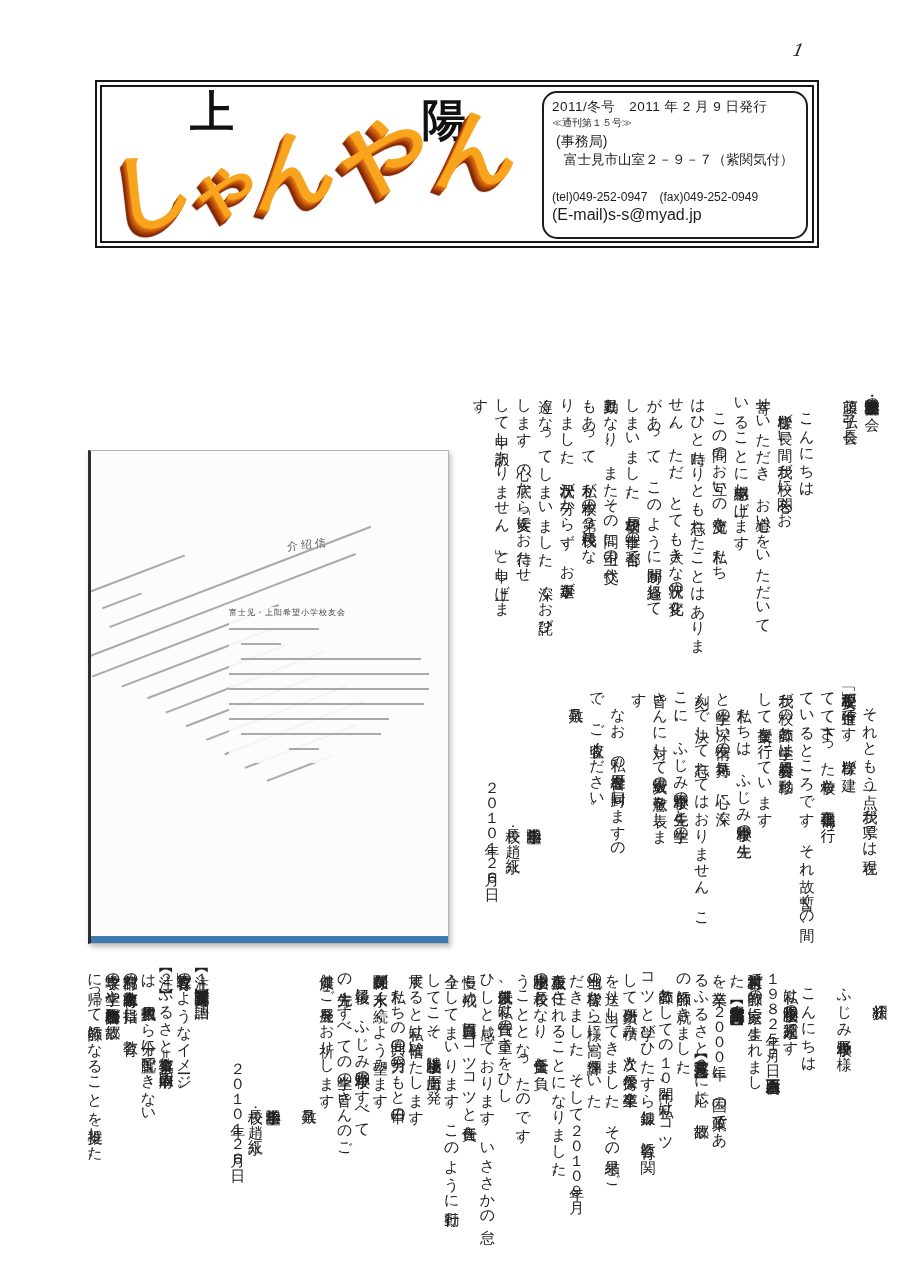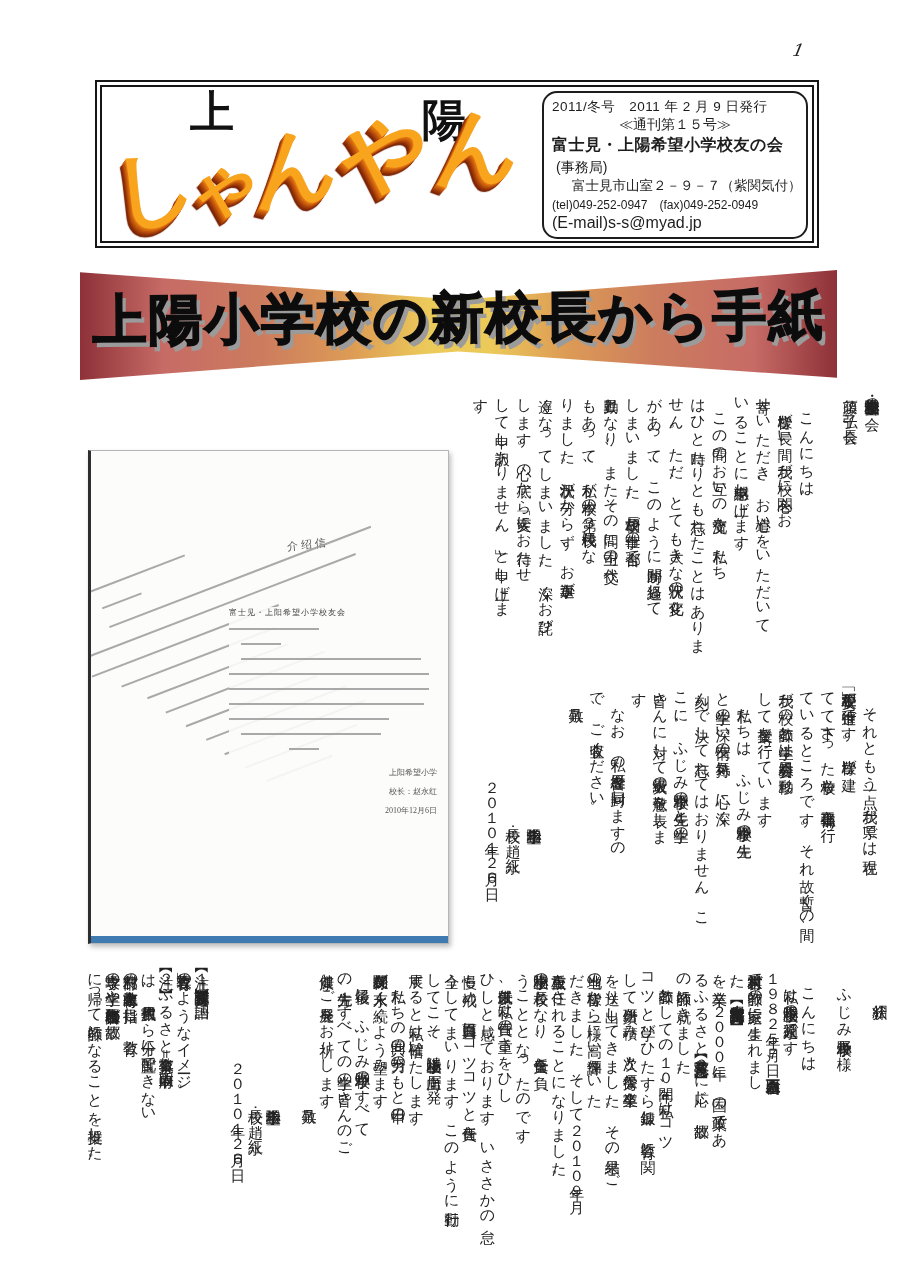--- a/index.html
+++ b/index.html
@@ -25,25 +25,25 @@
   .ch1{left:10px;top:56px;font-size:84px;transform:rotate(-14deg) skewX(-6deg);}
   .ch2{left:88px;top:62px;font-size:70px;transform:rotate(-10deg) skewX(-6deg);}
   .ch3{left:150px;top:36px;font-size:84px;transform:rotate(-12deg) skewX(-6deg);}
   .ch4{left:240px;top:24px;font-size:84px;transform:rotate(-8deg) skewX(-6deg);}
   .ch5{left:332px;top:16px;font-size:84px;transform:rotate(-6deg) skewX(-6deg);}
   .info-box{position:absolute;right:4px;top:4px;width:266px;height:148px;
     border:2.5px solid #1d1d1d;border-radius:15px;box-sizing:border-box;
     padding:5px 8px;font-family:"Liberation Sans", sans-serif;background:#fff;}
   .info-box div{white-space:nowrap;}
   .if1{font-size:13.5px;letter-spacing:.5px;}
-  .if2{font-size:14px;text-align:center;}
+  .if2{font-size:10px;}
   .if3{font-size:16px;font-weight:700;letter-spacing:.5px;margin-top:1px;}
   .if4{font-size:14px;margin:3px 0 0 4px;}
-  .if5{font-size:13.5px;margin-left:20px;}
-  .if6{font-size:12px;margin-top:2px;}
+  .if5{font-size:13.5px;margin-left:12px;}
+  .if6{font-size:12px;margin-top:20px;}
   .if7{font-size:16px;}
   
   .banner{position:absolute;left:80px;top:270px;width:757px;height:110px;}
   .banner-bg{position:absolute;inset:0;
     background:linear-gradient(90deg,#8e3138 0%,#c76b66 11%,#cc7c5e 24%,#dd9c55 36%,
       #ecca5a 46%,#ecca5a 54%,#dd9c55 64%,#cc7c5e 76%,#c76b66 89%,#8e3138 100%);
     clip-path:polygon(0 2%, 50% 27%, 100% 0%, 100% 98%, 50% 74%, 0 100%);}
   .banner-title{position:absolute;left:0;top:12px;width:100%;text-align:center;
     font-family:"Liberation Sans", sans-serif;font-weight:900;font-size:54px;
     letter-spacing:2px;color:#0c0c0c;-webkit-text-stroke:1.5px #0c0c0c;
@@ -83,33 +83,28 @@
       <span class="logo-kanji lk-right">陽</span>
       <span class="logo-ch ch1">し</span>
       <span class="logo-ch ch2">ゃ</span>
       <span class="logo-ch ch3">ん</span>
       <span class="logo-ch ch4">や</span>
       <span class="logo-ch ch5">ん</span>
 
       <div class="info-box">
         <div class="if1">2011/冬号　2011 年 2 月 9 日発行</div>
         <div class="if2">≪通刊第１５号≫</div>
-        <div class="if3">富士見・上陽希望小学校友の会</div>
         <div class="if4">(事務局)</div>
         <div class="if5">富士見市山室２－９－７（紫関気付）</div>
         <div class="if6">(tel)049-252-0947　(fax)049-252-0949</div>
         <div class="if7">(E-mail)s-s@myad.jp</div>
       </div>
     </div>
   </div>
 
-  <div class="banner">
-    <div class="banner-bg"></div>
-    <div class="banner-title">上陽小学校の新校長から手紙</div>
-  </div>
 
   <div class="vtext band1">富士見・上陽希望小学校友の会
 須藤　弘子　会長
 
 　こんにちは。
 　皆様が長い間、我が校に関心をお
 寄せいただき、お心遣いをいただいて
 いることに感謝申し上げます。
 　この間のお互いの交流を、私たち
 はひと時たりとも忘れたことはありま
@@ -165,25 +160,20 @@
       <div class="scan-salutation">富士见・上阳希望小学校友会</div>
       <div class="bar" style="width:90px;"></div>
       <div class="bar" style="width:40px;margin-left:12px;"></div>
       <div class="bar" style="width:180px;margin-left:12px;"></div>
       <div class="bar" style="width:200px;"></div>
       <div class="bar" style="width:200px;"></div>
       <div class="bar" style="width:195px;"></div>
       <div class="bar" style="width:160px;"></div>
       <div class="bar" style="width:140px;margin-left:12px;"></div>
       <div class="bar" style="width:30px;margin-left:60px;"></div>
-      <div class="scan-sign">
-        <div>上阳希望小学</div>
-        <div>校长：赵永红</div>
-        <div>2010年12月6日</div>
-      </div>
     </div>
     <div class="scan-edge"></div>
   </div>
 
   <div class="vtext intro">　　紹介状
 
 　ふじみ野小学校長　様
 
 　こんにちは。
 　私は上陽小学校長の趙永紅です。

